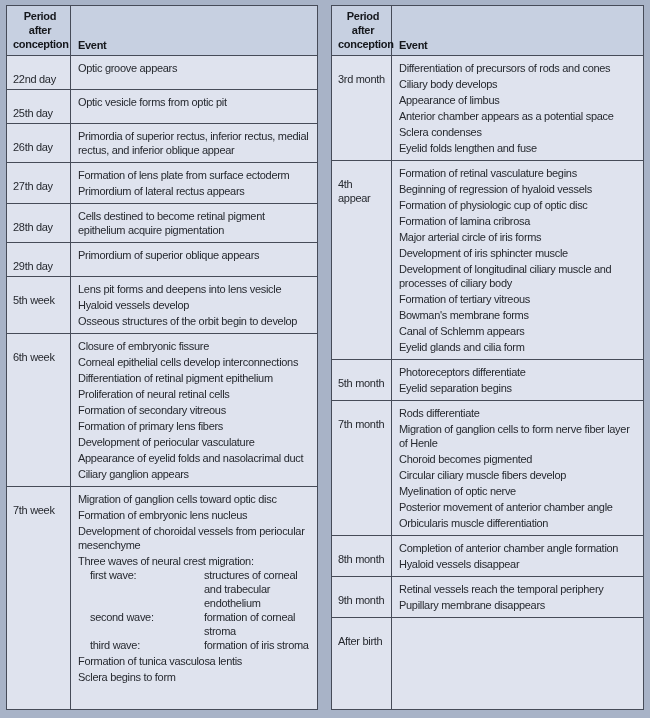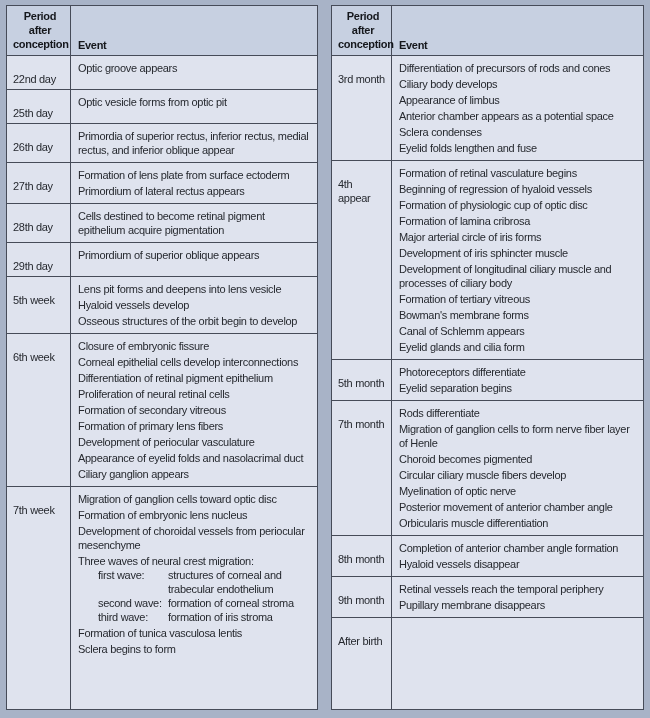--- a/index.html
+++ b/index.html
@@ -51,21 +51,21 @@
   .header-row .p-cell{padding:3px 3px 4px 6px;text-align:center;}
   .etable-left .p-cell{width:64px;}
   .etable-right .p-cell{width:60px;}
   .e-cell{
     flex:1;min-width:0;
     padding:3px 4px 3px 7px;
     font-size:11px;line-height:14px;letter-spacing:-0.3px;
   }
   .header-row .e-cell{}
   .event{margin:2px 0;}
-  .wave-row{display:flex;margin-left:20px;}
+  .wave-row{display:flex;margin-left:12px;gap:44px;}
   .wave-label{width:70px;flex-shrink:0;}
   .wave-desc{flex:1;min-width:0;}
 </style>
 </head>
 <body>
 
 <div id="tables-root">
     <div class="etable etable-left">
       <div class="header-row">
         <div class="p-cell">Period after conception</div>

